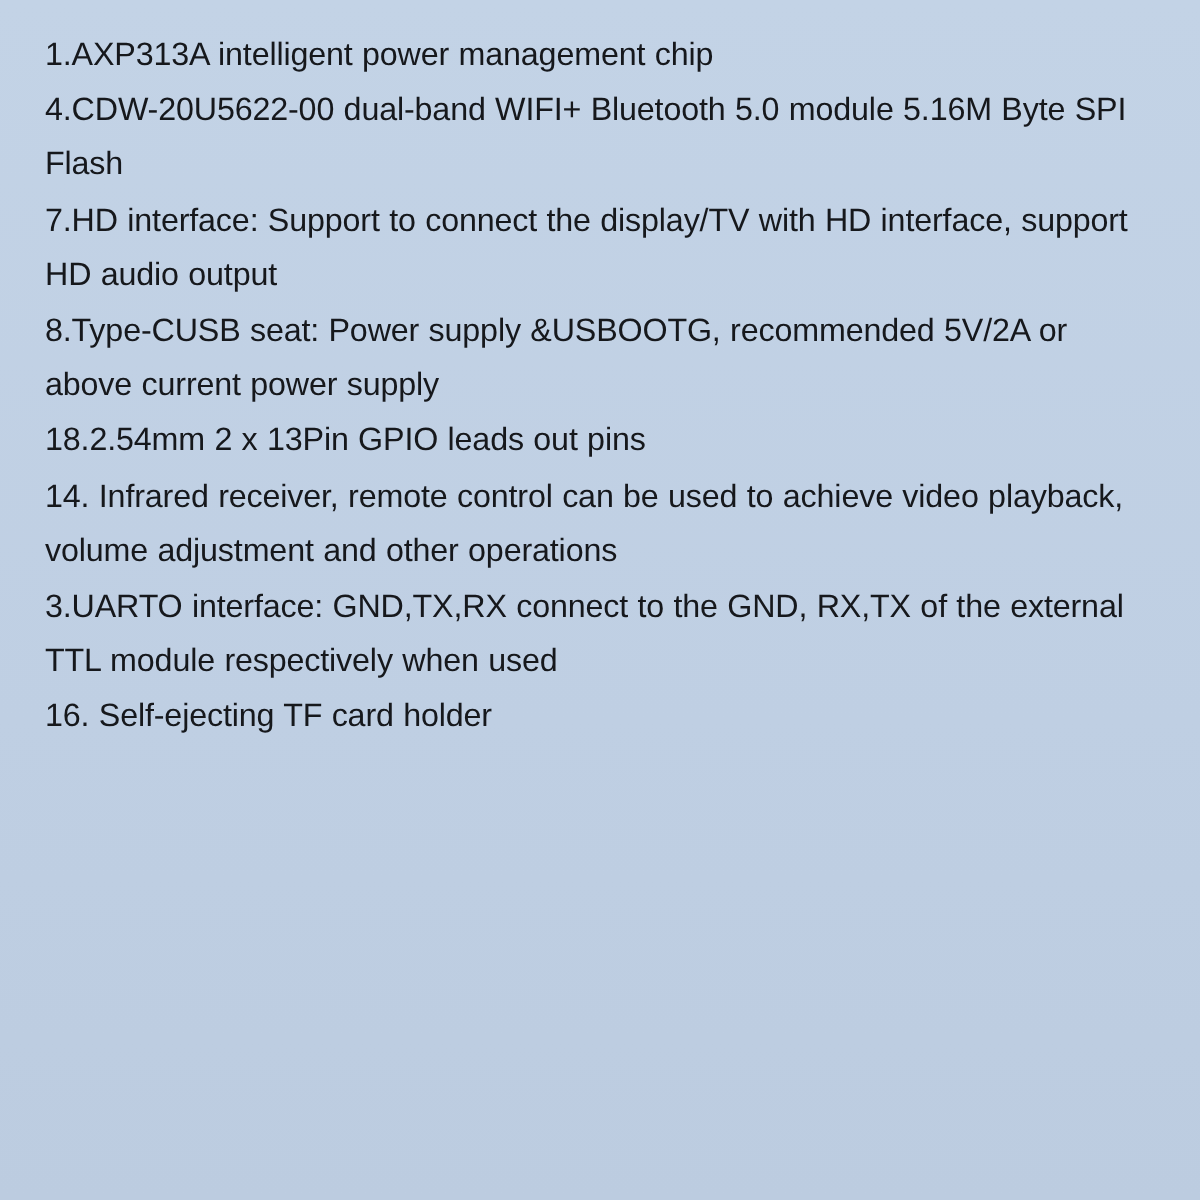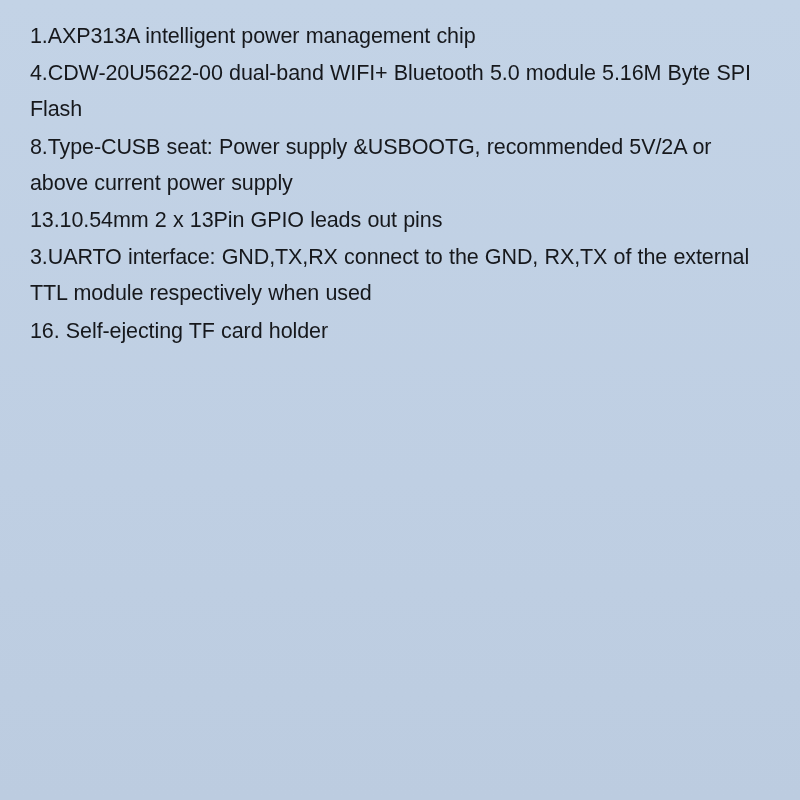--- a/index.html
+++ b/index.html
@@ -35,18 +35,20 @@
     word-spacing: 0.4px;
   }
 </style>
 </head>
 <body>
 
 <div class="spec-sheet">
   <ul class="spec-list">
     <li class="spec-item">1.AXP313A intelligent power management chip</li>
     <li class="spec-item">4.CDW-20U5622-00 dual-band WIFI+ Bluetooth 5.0 module 5.16M Byte SPI Flash</li>
+    <li class="spec-item">7.HD interface: Support to connect the display/TV with HD interface, support HD audio output</li>
     <li class="spec-item">8.Type-CUSB seat: Power supply &amp;USBOOTG, recommended 5V/2A or above current power supply</li>
-    <li class="spec-item">13.10.54mm 2 x 13Pin GPIO leads out pins</li>
+    <li class="spec-item">18.2.54mm 2 x 13Pin GPIO leads out pins</li>
+    <li class="spec-item">14. Infrared receiver, remote control can be used to achieve video playback, volume adjustment and other operations</li>
     <li class="spec-item">3.UARTO interface: GND,TX,RX connect to the GND, RX,TX of the external TTL module respectively when used</li>
     <li class="spec-item">16. Self-ejecting TF card holder</li>
   </ul>
 </div>
 
 </body></html>

